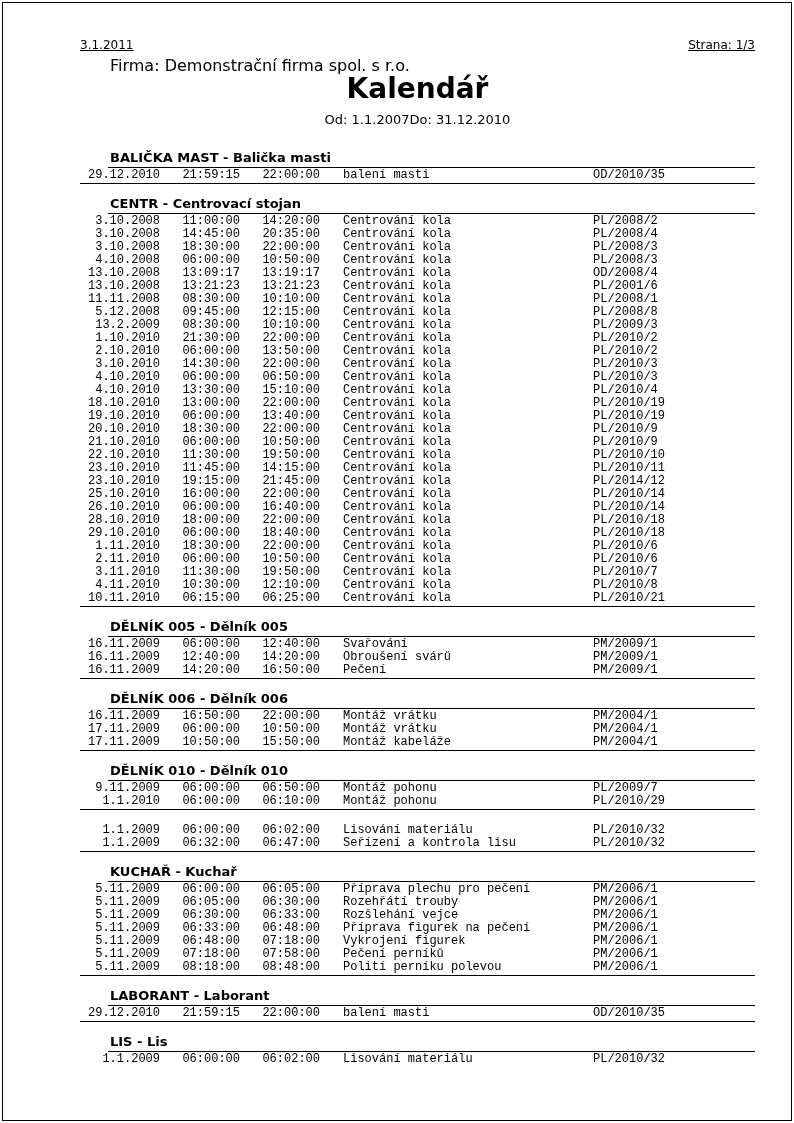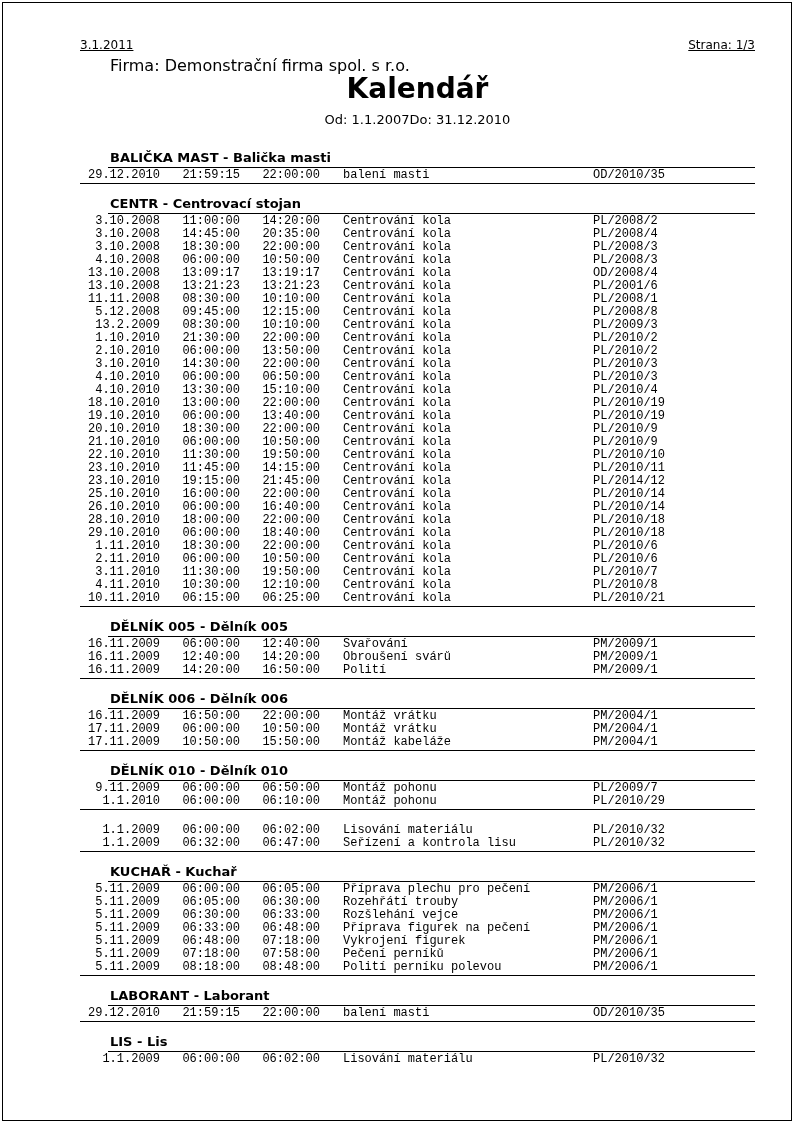--- a/index.html
+++ b/index.html
@@ -364,21 +364,21 @@
     <span class="c from">12:40:00</span>
     <span class="c to">14:20:00</span>
     <span class="c desc">Obroušení svárů</span>
     <span class="c code">PM/2009/1</span>
   </div>
 
   <div class="row">
     <span class="c date">16.11.2009</span>
     <span class="c from">14:20:00</span>
     <span class="c to">16:50:00</span>
-    <span class="c desc">Polití</span>
+    <span class="c desc">Pečení</span>
     <span class="c code">PM/2009/1</span>
   </div>
 </div>
   </section>
 
   <section class="section">
     <div class="section-header">DĚLNÍK 006 - Dělník 006</div>
     <div class="rows">
   <div class="row">
     <span class="c date">16.11.2009</span>

